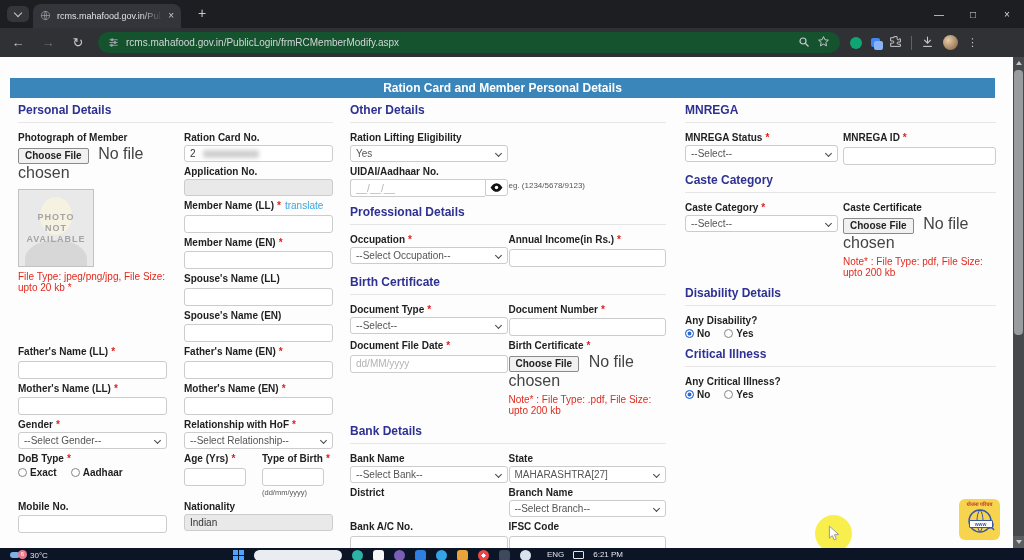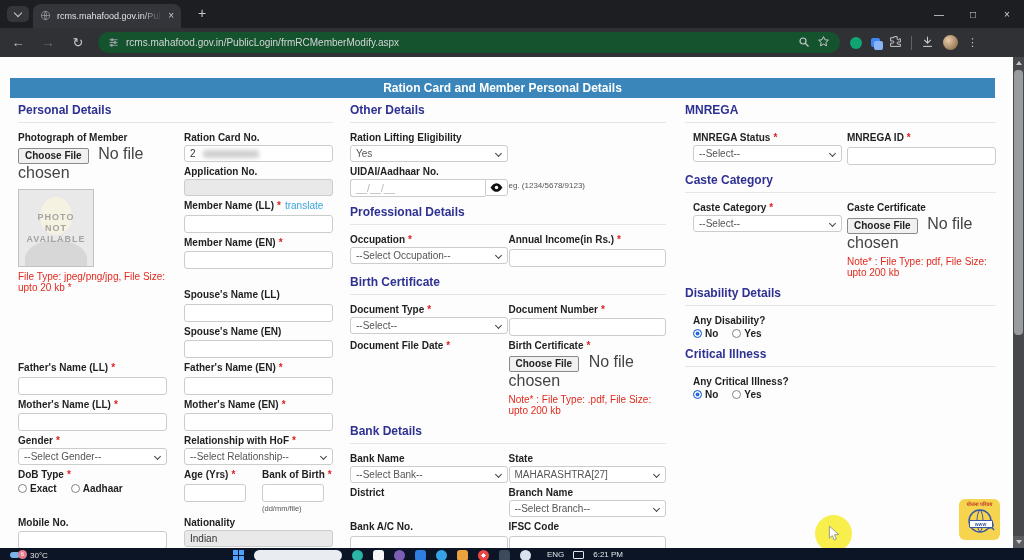--- a/index.html
+++ b/index.html
@@ -34,21 +34,21 @@
   .content { position:absolute; top:57px; left:0; width:1013px; height:491px; background:#fdfdfd; overflow:hidden; }
   .banner { position:absolute; top:21px; left:10px; width:985px; height:20px; background:#3a86ba; color:#fff; font-size:12px; font-weight:bold; text-align:center; line-height:20px; }
   .col { position:absolute; top:46px; }
   .col1 { left:18px;  width:315px; }
   .col2 { left:350px; width:316px; }
   .col3 { left:685px; width:311px; }
   .sect { font-size:12px; line-height:15px; font-weight:600; color:#2e3192; padding-bottom:4px; border-bottom:1px solid #e6e6e6; margin:8px 0 9px 0; }
   .col .sect:first-child { margin-top:0; }
   .row { display:flex; gap:17px; margin-bottom:4px; }
   .col2 .row { gap:1px; }
-  .col3 .row { gap:5px;margin-left:8px; }
+  .col3 .row { gap:5px; }
   .sub { flex:1; min-width:0; }
   .lbl { font-size:10px; line-height:11px; font-weight:bold; color:#1f1f1f; margin-bottom:2px; white-space:nowrap; }
   .req { color:#e01e1e; margin-left:3px; }
   .inp, .sel, .valbox { width:100%; height:17px; border:1px solid #ccc; border-radius:3px; background:#fff; font-size:10px; color:#555; font-family:"Liberation Sans",sans-serif; }
   input.inp { padding:8px 5px; }
   input.inp::placeholder { color:#b3b3b3; }
   .valbox { display:flex; align-items:center; padding:0 5px; color:#333; }
   .redact { display:inline-block; width:56px; height:8px; background:#a9a9a9; border-radius:2px; margin-left:7px; filter:blur(2px); opacity:.55; }
   .disabled { background:#e9e9e9; }
   .sel { position:relative; display:flex; align-items:center; padding:0 15px 0 5px; white-space:nowrap; overflow:hidden; }
@@ -194,21 +194,21 @@
               </div>
           </div>
           <div style="margin-bottom:4px;">
             <div class="lbl">Application No.</div>
             <div class="valbox disabled"></div>
           </div>
           <div style="margin-bottom:4px;">
             <div class="lbl"><span>Member Name (LL)</span><span class="req">*</span><span class="tlink">translate</span></div>
             <input class="inp" style="">
           </div>
-          <div style="margin-bottom:20px;">
+          <div style="margin-bottom:4px;">
             <div class="lbl"><span>Member Name (EN)</span><span class="req">*</span></div>
             <input class="inp" style="">
           </div>
           <div style="margin-bottom:4px;">
             <div class="lbl">Spouse's Name (LL)</div>
             <input class="inp" style="">
           </div>
           <div>
             <div class="lbl">Spouse's Name (EN)</div>
             <input class="inp" style="">
@@ -262,23 +262,23 @@
               <span>Aadhaar</span>
           </div>
         </div>
         <div class="sub" style="display:flex;">
           <div class="minifld">
             <div class="lbl"><span>Age (Yrs)</span><span class="req">*</span></div>
             <input class="inp" style="">
           </div>
           <div class="minigap"></div>
           <div class="minifld">
-            <div class="lbl"><span>Bank of Birth</span><span class="req">*</span></div>
+            <div class="lbl"><span>Type of Birth</span><span class="req">*</span></div>
             <input class="inp" style="">
-            <div class="hint">(dd/mm/file)</div>
+            <div class="hint">(dd/mm/yyyy)</div>
           </div>
         </div>
       </div>
       <div class="row">
         <div class="sub">
           <div class="lbl">Mobile No.</div>
           <input class="inp" style="">
         </div>
         <div class="sub">
           <div class="lbl">Nationality</div>
@@ -341,20 +341,21 @@
             </div>
         </div>
         <div class="sub">
           <div class="lbl"><span>Document Number</span><span class="req">*</span></div>
           <input class="inp" style="">
         </div>
       </div>
       <div class="row">
         <div class="sub">
           <div class="lbl"><span>Document File Date</span><span class="req">*</span></div>
+          <input class="inp" placeholder="dd/MM/yyyy" style="">
         </div>
         <div class="sub">
           <div class="lbl"><span>Birth Certificate</span><span class="req">*</span></div>
           <div>
             <span class="file-btn">Choose File</span>
             <span class="file-text">No file chosen</span>
           </div>
           <div class="note">Note* : File Type: .pdf, File Size: upto 200 kb</div>
         </div>
       </div>

